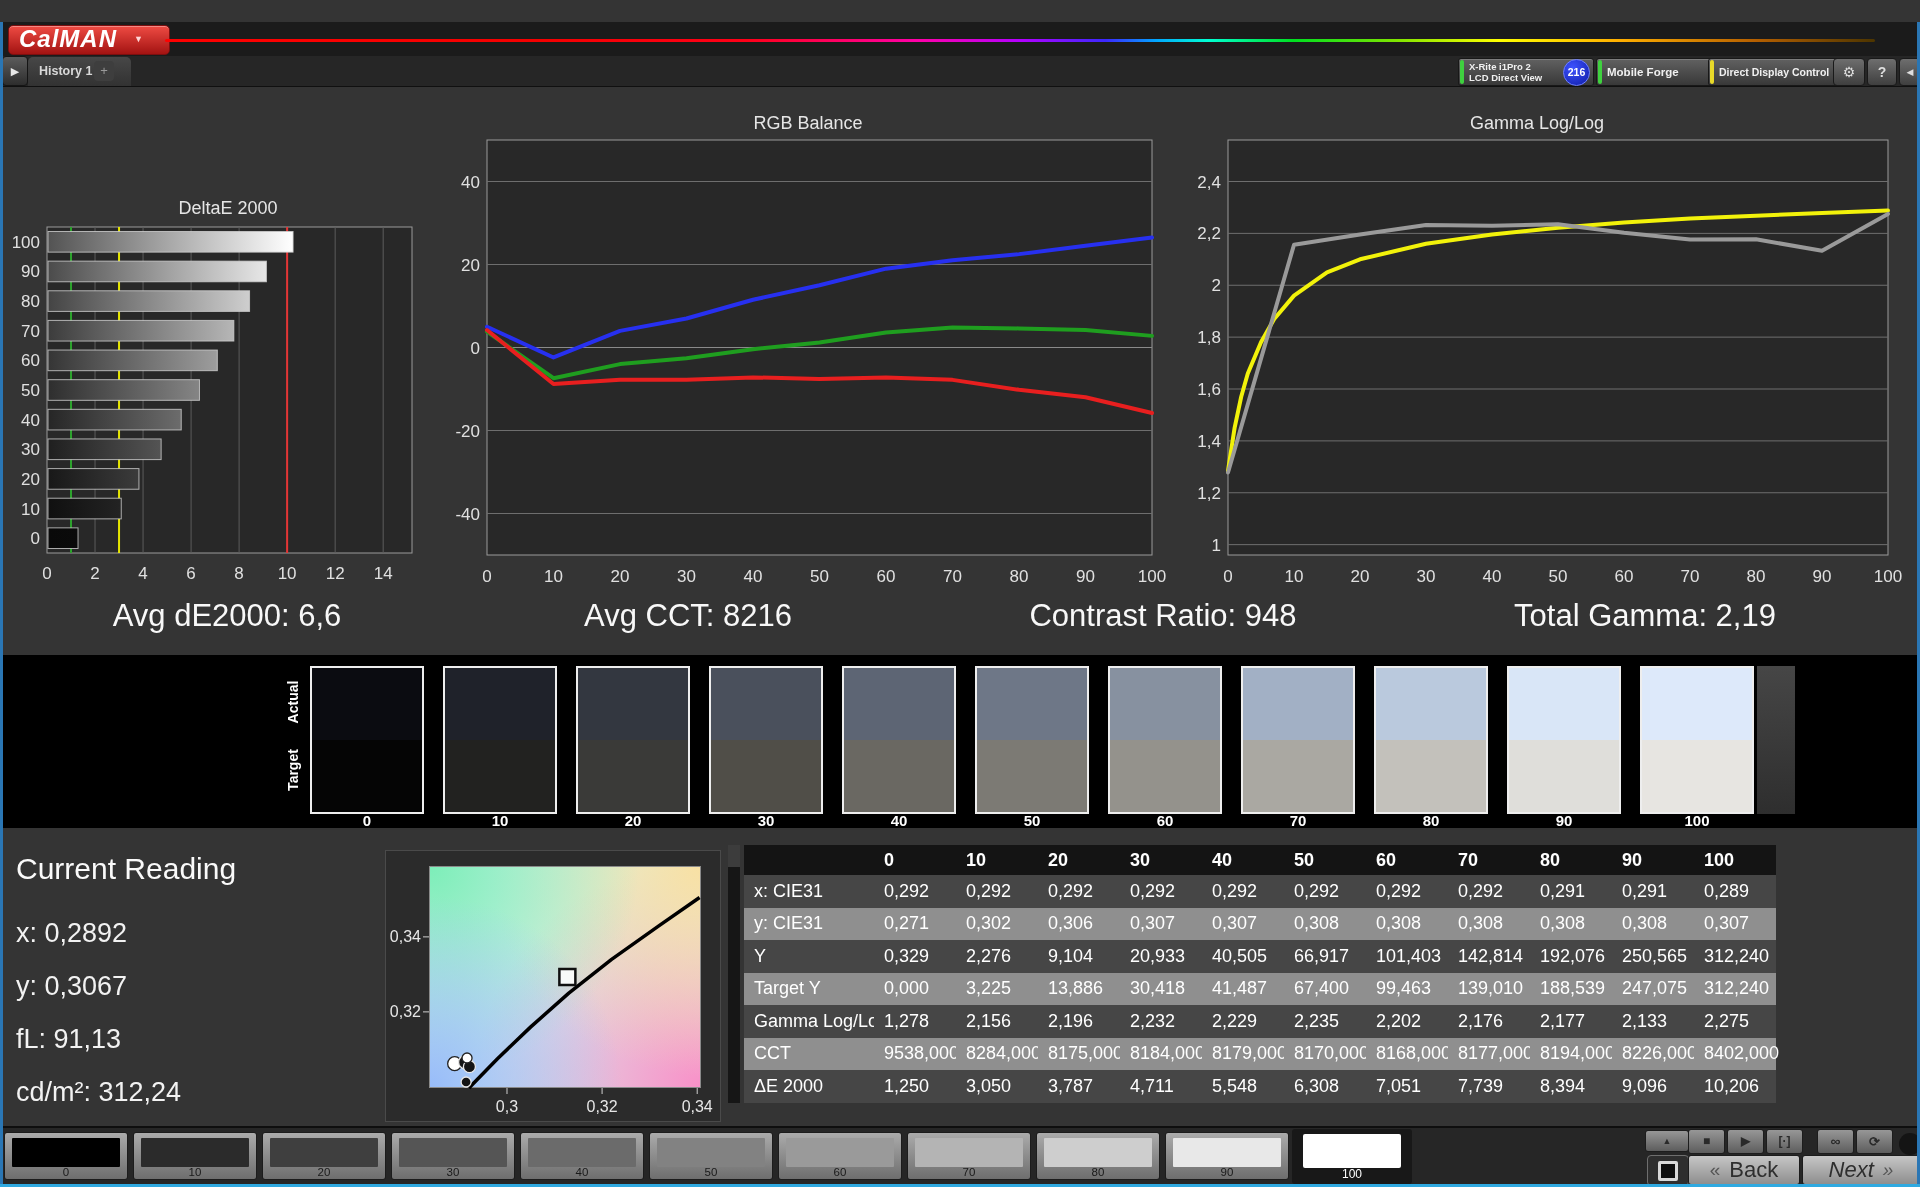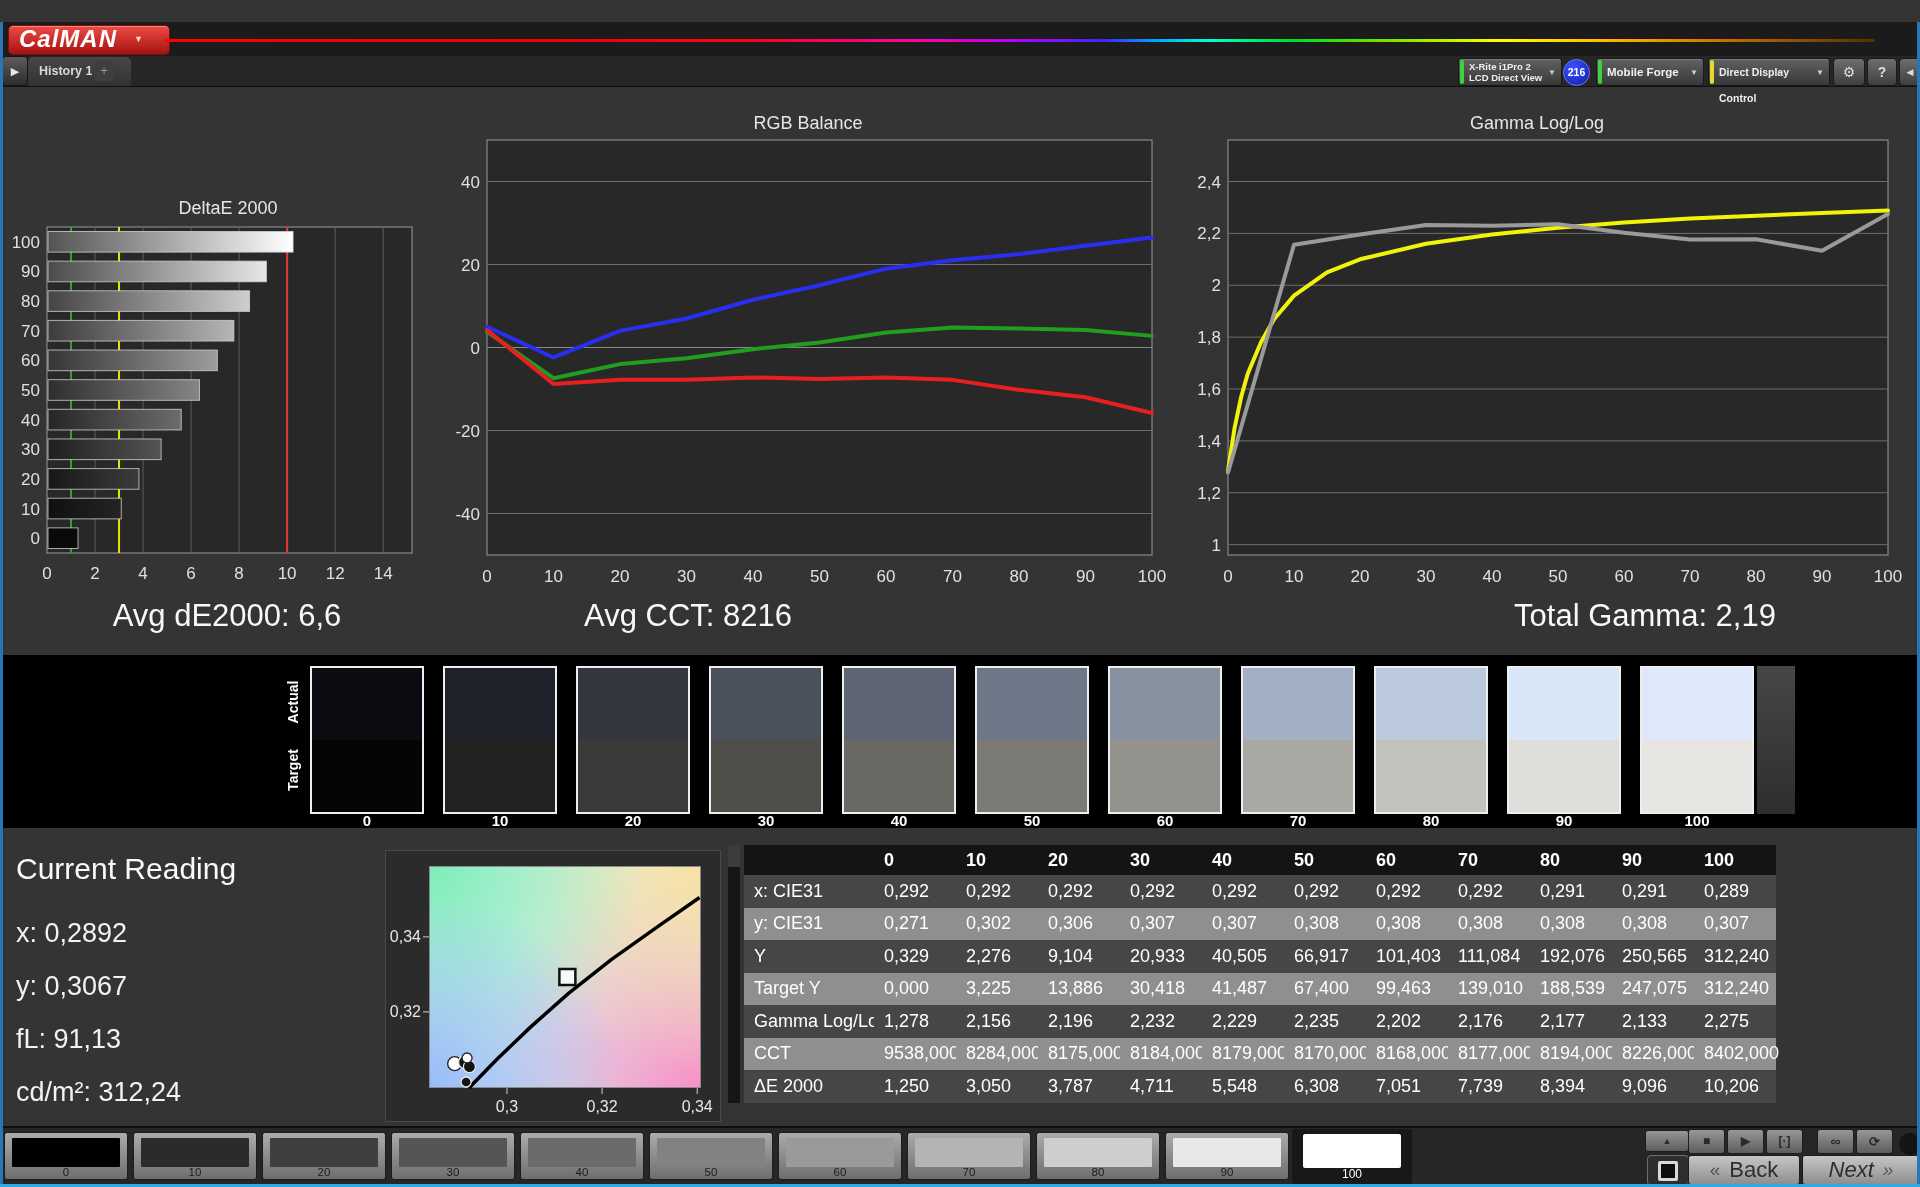--- a/index.html
+++ b/index.html
@@ -29,21 +29,21 @@
   
   #tabbar{left:0;top:56px;width:1920px;height:30px;background:#262626;border-bottom:1px solid #101010;}
   #tab-play{left:2px;top:56px;width:24px;height:28px;border-radius:4px;background:linear-gradient(#5c5c5c,#2d2d2d);
     border:1px solid #151515;color:#e8e8e8;font-size:11px;text-align:center;line-height:28px;}
   #tab-history{left:28px;top:57px;width:92px;height:29px;border-radius:5px 5px 0 0;
     background:linear-gradient(#474747,#323232);color:#d8d8d8;font-size:12.5px;font-weight:bold;
     line-height:29px;padding-left:11px;}
   #tab-add{left:94px;top:61px;width:20px;height:20px;border-radius:4px;background:#3e3e3e;
     color:#999;font-size:13px;text-align:center;line-height:20px;}
   .chip{top:58px;height:26px;border-radius:3px;background:linear-gradient(#616161,#383838);
-    border:1px solid #181818;box-shadow:inset 0 1px 0 rgba(255,255,255,.18);color:#f0f0f0;}
+    border:1px solid #181818;box-shadow:inset 0 1px 0 rgba(255,255,255,.18);color:#f0f0f0;padding-left:32px;}
   .chip .bar{position:absolute;left:1px;top:1px;width:4px;height:24px;border-radius:2px;}
   .chip .arrow{position:absolute;right:5px;top:9px;font-size:8px;color:#cfcfcf;}
   .chip .oneline{position:absolute;left:10px;top:0;line-height:26px;font-size:11.5px;font-weight:bold;}
   .chip .twoline{position:absolute;left:10px;top:3px;font-size:9.5px;font-weight:bold;line-height:10.5px;}
   #badge-216{left:1563px;top:59px;width:25px;height:25px;border-radius:50%;
     background:radial-gradient(circle at 35% 30%,#3d52ff,#0e1ca6);border:1px solid #6d7eff;
     color:#fff;font-size:10.5px;font-weight:bold;text-align:center;line-height:25px;}
   .toolbtn{top:58px;height:26px;border-radius:4px;background:linear-gradient(#6e6e6e,#3f3f3f);
     border:1px solid #191919;color:#dedede;text-align:center;line-height:26px;font-size:14px;}
   
@@ -284,20 +284,21 @@
       <text x="505" y="487" text-anchor="middle" font-size="17" fill="#e0e0e0">70</text>
       <text x="571" y="487" text-anchor="middle" font-size="17" fill="#e0e0e0">80</text>
       <text x="637" y="487" text-anchor="middle" font-size="17" fill="#e0e0e0">90</text>
       <text x="703" y="487" text-anchor="middle" font-size="17" fill="#e0e0e0">100</text>
       <polyline points="43,375.70312500000006 49.6,332.90625 56.2,301.78125 62.8,278.4375 76,247.3125 89.19999999999999,223.96875 109,200.62500000000003 142,177.28125000000006 175,164.3125 241,148.74999999999997 307,139.41249999999997 373,132.66875000000002 439,127.48125000000002 505,123.59062499999999 571,120.73750000000007 637,117.88437500000003 703,115.55000000000007" fill="none" stroke="#f2f20a" stroke-width="4" stroke-linejoin="round" stroke-linecap="round"></polyline>
       <polyline points="43,377.51875 109,149.78749999999997 175,139.41249999999997 241,130.07499999999996 307,130.85312499999998 373,129.29687500000006 439,137.85625000000005 505,144.59999999999997 571,144.340625 637,155.753125 703,118.92187500000004" fill="none" stroke="#9a9a9a" stroke-width="4" stroke-linejoin="round" stroke-linecap="round"></polyline>
     </svg>
 
   <div class="abs stat" style="left:227px;">Avg dE2000: 6,6</div>
   <div class="abs stat" style="left:688px;">Avg CCT: 8216</div>
+  <div class="abs stat" style="left:1163px;">Contrast Ratio: 948</div>
   <div class="abs stat" style="left:1645px;">Total Gamma: 2,19</div>
 
   <div class="abs" id="swatchband">
     <div class="abs rotlabel" style="left:293px;top:47px;">Actual</div>
     <div class="abs rotlabel" style="left:293px;top:115px;">Target</div>
     <div id="swatch-container">
         <div class="abs swatch" style="left: 310px; top: 11px;">
           <div class="half" style="top: 0px; background: rgb(11, 12, 17);"></div>
           <div class="half" style="top: 72px; background: rgb(5, 5, 5);"></div>
         </div>
@@ -425,21 +426,21 @@
       <div class="row-light">0,308</div>
       <div class="row-light">0,307</div>
       <div class="row-dark">Y</div>
       <div class="row-dark">0,329</div>
       <div class="row-dark">2,276</div>
       <div class="row-dark">9,104</div>
       <div class="row-dark">20,933</div>
       <div class="row-dark">40,505</div>
       <div class="row-dark">66,917</div>
       <div class="row-dark">101,403</div>
-      <div class="row-dark">111,084</div>
+      <div class="row-dark">142,814</div>
       <div class="row-dark">192,076</div>
       <div class="row-dark">250,565</div>
       <div class="row-dark">312,240</div>
       <div class="row-light">Target Y</div>
       <div class="row-light">0,000</div>
       <div class="row-light">3,225</div>
       <div class="row-light">13,886</div>
       <div class="row-light">30,418</div>
       <div class="row-light">41,487</div>
       <div class="row-light">67,400</div>

